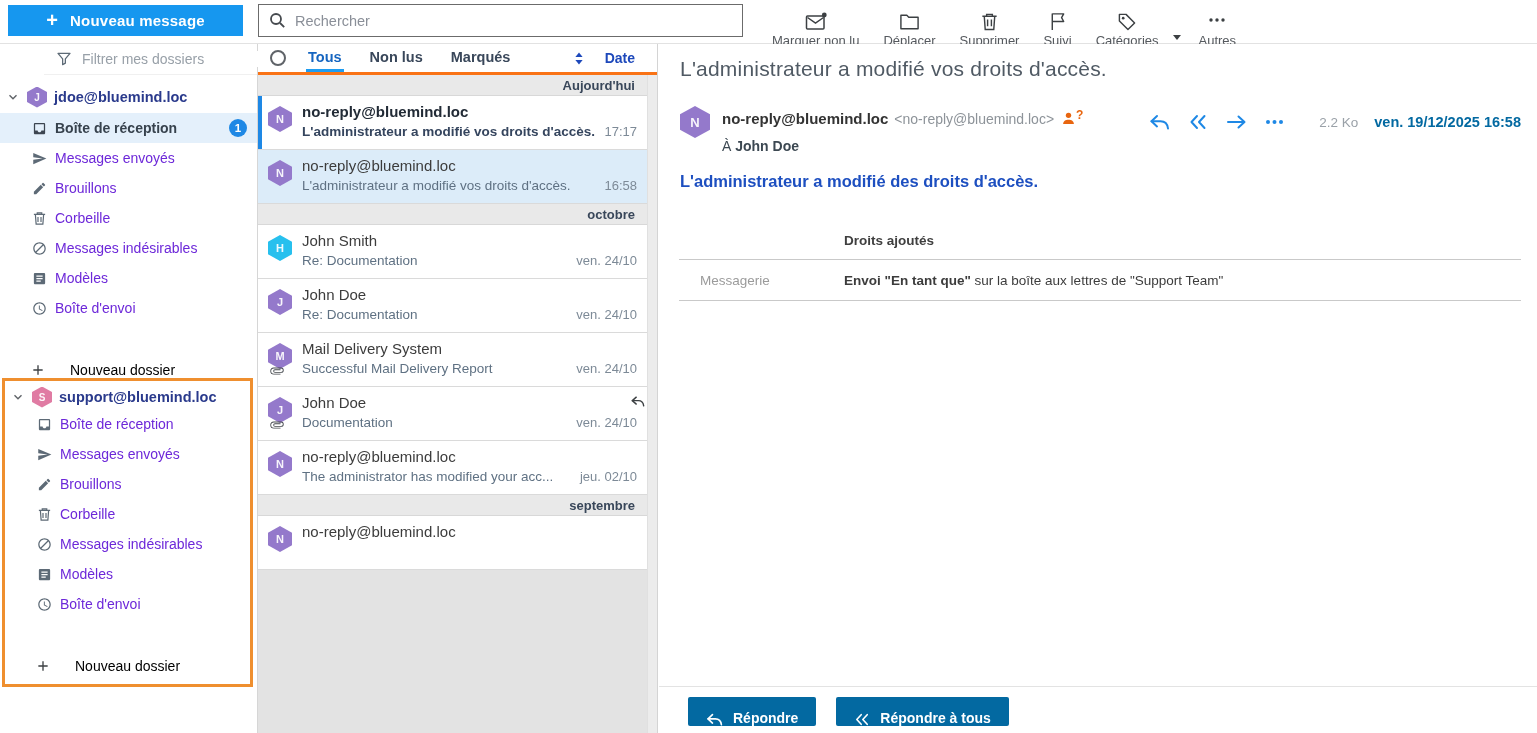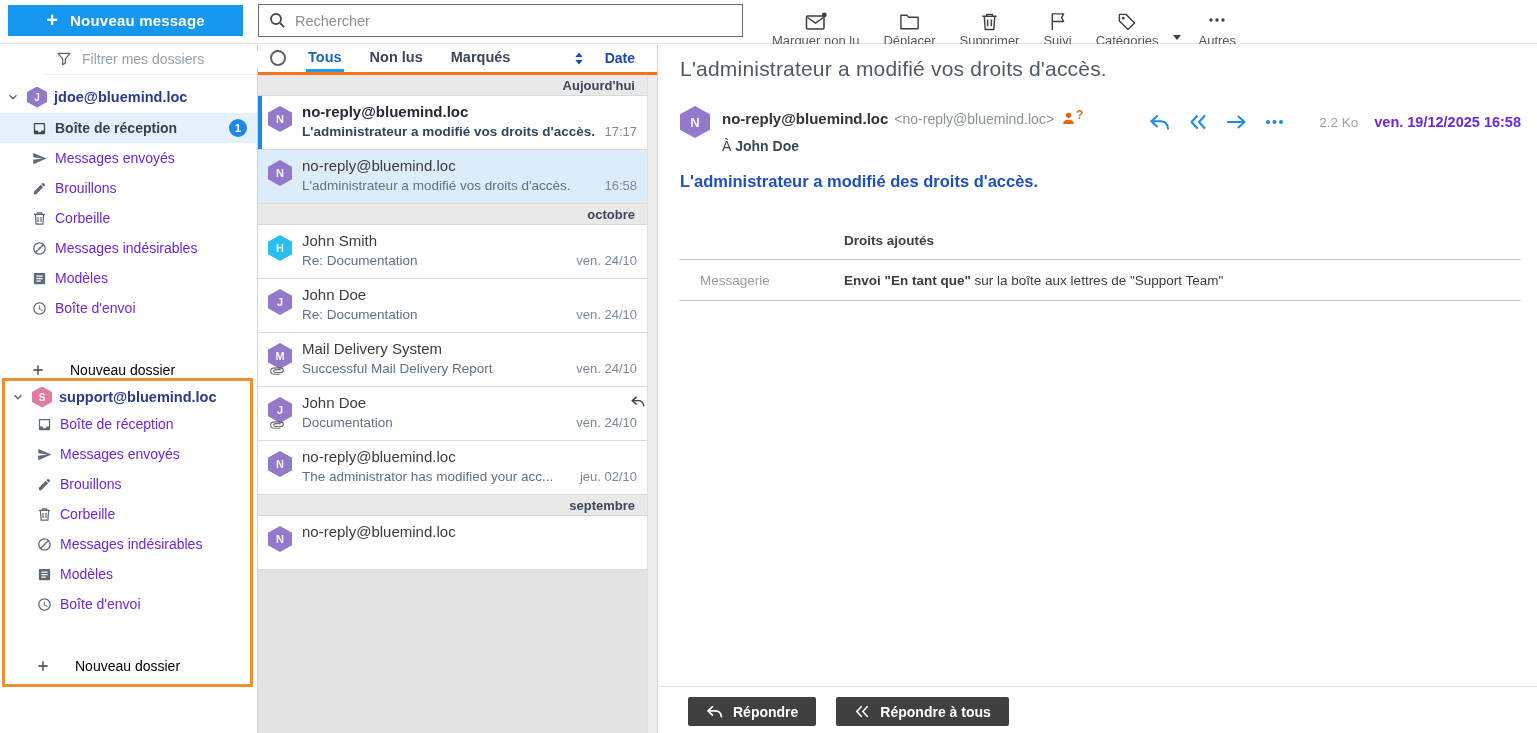--- a/index.html
+++ b/index.html
@@ -163,35 +163,35 @@
   .rp-from { position: absolute; left: 63px; top: 66px; font-size: 15px; display: flex; align-items: center; gap: 6px; }
   .rp-from .name { font-weight: bold; color: #333; }
   .rp-from .addr { color: #8d9399; font-size: 14px; }
   .person-q { display: flex; align-items: flex-start; cursor: pointer; margin-left: 2px; }
   .person-q .qmark { color: #e8650f; font-weight: bold; font-size: 12px; margin-left: 1px; margin-top: -4px; }
   .rp-to { position: absolute; left: 63px; top: 94px; font-size: 14px; color: #3c4852; }
   .rp-to .to-name { font-weight: bold; }
   .rp-actions { position: absolute; right: 16px; top: 66px; display: flex; align-items: center; }
   .rp-icon-btn { padding: 4px 9px; cursor: pointer; color: #1e88e5; }
   .rp-size { color: #9aa1a8; font-size: 13.5px; margin-left: 26px; }
-  .rp-date { color: #6d28d9; font-weight: bold; font-size: 14.5px; margin-left: 16px; white-space: nowrap; }
+  .rp-date { color: #0369a1; font-weight: bold; font-size: 14.5px; margin-left: 16px; white-space: nowrap; }
   .rp-body-heading {
     position: absolute; left: 21px; top: 128px; font-size: 16.5px; font-weight: bold; color: #1d4fc0;
   }
   .rights-table { position: absolute; left: 20px; right: 16px; top: 180px; font-size: 13.5px; }
   .rt-header { padding: 9px 0 11px 165px; font-weight: bold; color: #3f3f3f; border-bottom: 1px solid #c9c9c9; }
   .rt-row { height: 41px; display: flex; align-items: center; border-bottom: 1px solid #c9c9c9; }
   .rt-cat { width: 165px; padding-left: 21px; color: #9b9b9b; flex: none; }
   .rt-val { color: #3c3c3c; }
   .rt-val .b { font-weight: bold; }
   .rp-footer-divider { position: absolute; left: 0; right: 0; top: 642px; border-top: 1px solid #e3e3e3; }
   .rp-footer { position: absolute; left: 29px; top: 653px; display: flex; gap: 20px; }
   .btn-reply {
-    height: 29px; background: #404040; color: #fff; font-weight: bold; font-size: 14px;
-    display: flex; align-items: center; gap: 10px; padding: 0 18px; cursor: pointer; border-radius: 2px;
+    height: 29px; background: #0369a1; color: #fff; font-weight: bold; font-size: 14px;
+    display: flex; align-items: flex-end; gap: 10px; padding: 0 18px; cursor: pointer; border-radius: 2px;
   }
 </style>
 </head>
 <body>
 
 <div class="topbar">
   <div class="btn-new">
     <span class="plus">+</span>
     <span>Nouveau message</span>
   </div>

